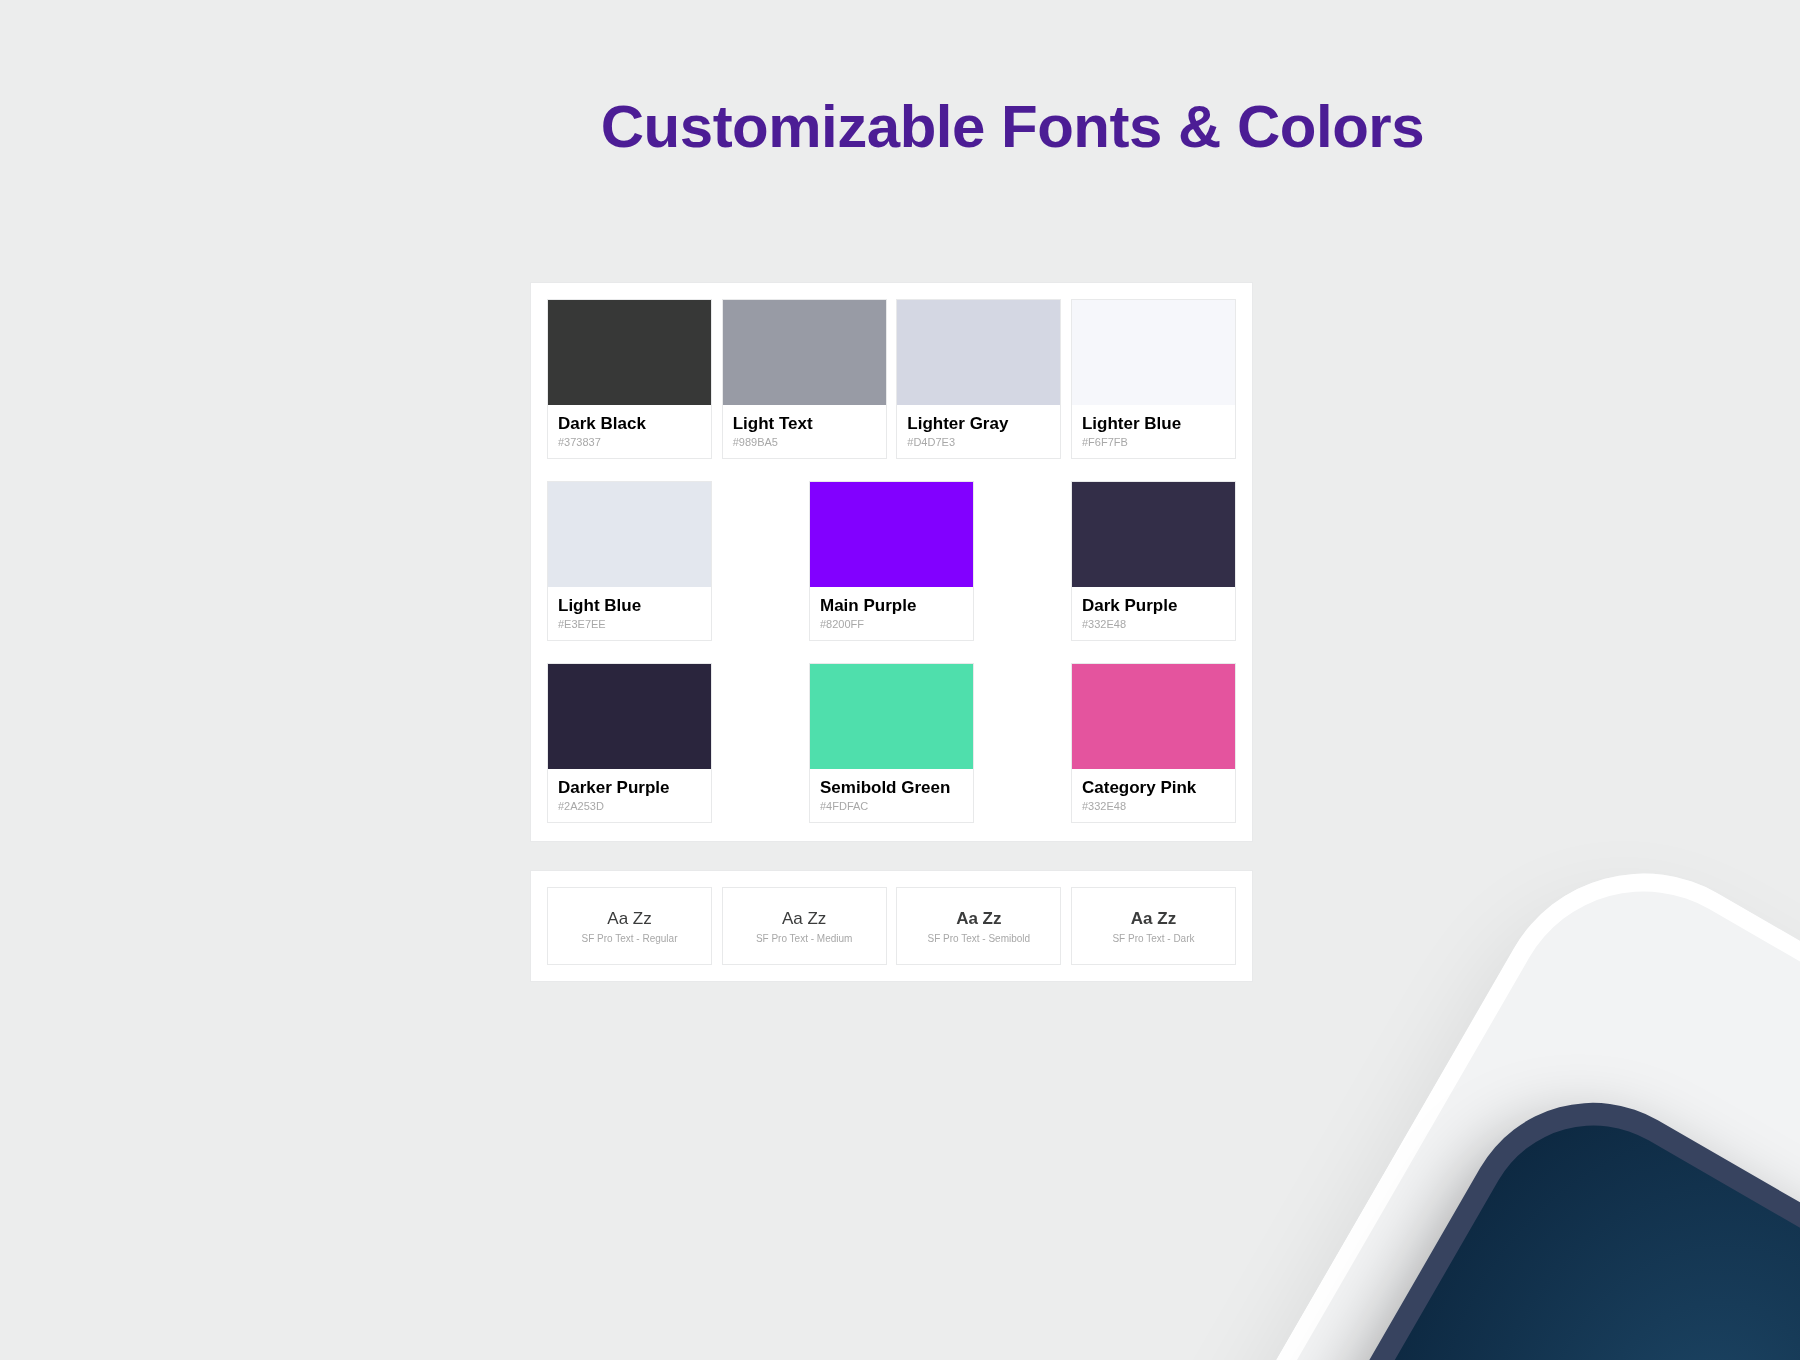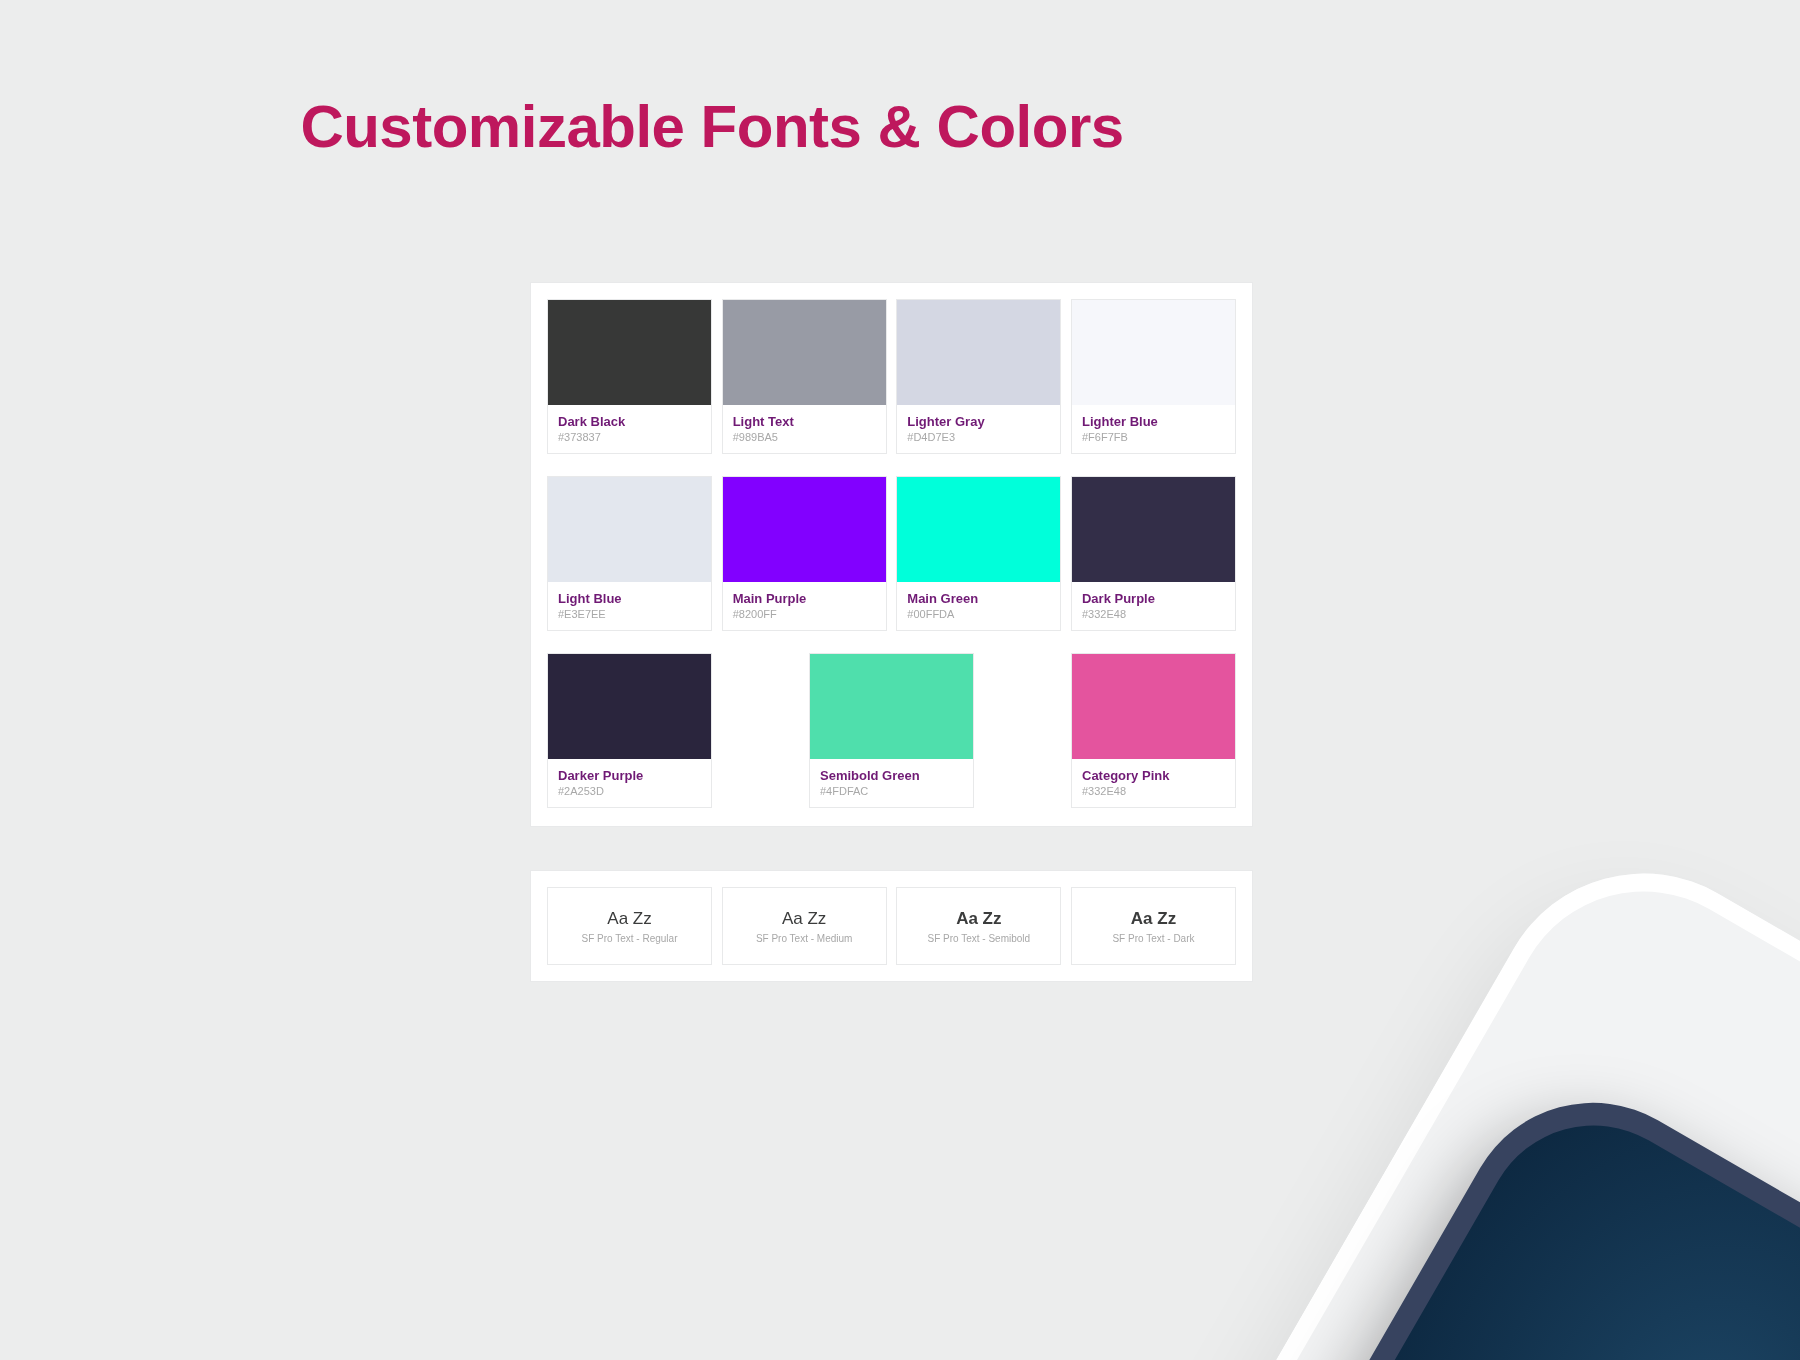--- a/index.html
+++ b/index.html
@@ -5,22 +5,22 @@
   html,body{margin:0;padding:0;width:1800px;height:1360px;overflow:hidden;}
   body{
     background:#ECEDED;
     font-family:-apple-system,BlinkMacSystemFont,"Segoe UI",Helvetica,Arial,sans-serif;
     position:relative;
   }
   .title{
     position:absolute;
     width:1424px;
     top:92px;
-    text-align:center;
-    color:#be185d;
+    text-align:right;
+    color:#4c1d95;
     font-size:60px;
     font-weight:800;
     letter-spacing:-0.5px;
   }
 
   
   .colors-card{
     position:absolute;
     left:530px;
     top:282px;
@@ -40,23 +40,23 @@
     width:165px;
     border:1px solid #E8E9EA;
     box-sizing:border-box;
     margin-bottom:12px;
   }
   .swcolor{
     width:100%;
     height:105px;
   }
   .swname{
-    font-size:13px;
+    font-size:17px;
     font-weight:700;
-    color:#701a75;
+    color:#000000;
     padding:9px 10px 2px 10px;
   }
   .swhex{
     font-size:11px;
     color:#A8A8A8;
     padding:0 10px 10px 10px;
   }
 
   
   .fonts-card{
@@ -156,25 +156,20 @@
       <div class="swcolor" style="background:#E3E7EE"></div>
       <div class="swname">Light Blue</div>
       <div class="swhex">#E3E7EE</div>
     </div>
     <div class="swatch">
       <div class="swcolor" style="background:#8200FF"></div>
       <div class="swname">Main Purple</div>
       <div class="swhex">#8200FF</div>
     </div>
     <div class="swatch">
-      <div class="swcolor" style="background:#00FFDA"></div>
-      <div class="swname">Main Green</div>
-      <div class="swhex">#00FFDA</div>
-    </div>
-    <div class="swatch">
       <div class="swcolor" style="background:#332E48"></div>
       <div class="swname">Dark Purple</div>
       <div class="swhex">#332E48</div>
     </div>
   </div>
 
   <div class="row">
     <div class="swatch">
       <div class="swcolor" style="background:#2A253D"></div>
       <div class="swname">Darker Purple</div>

